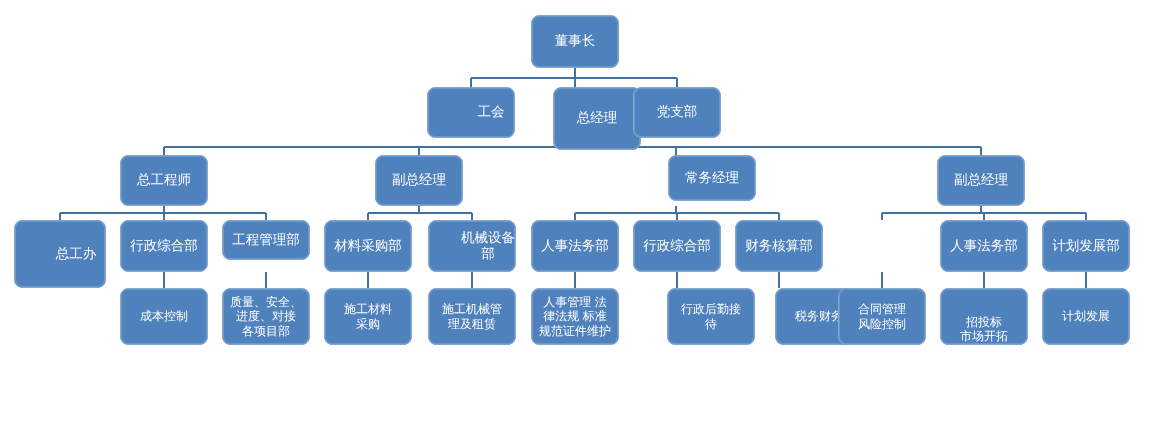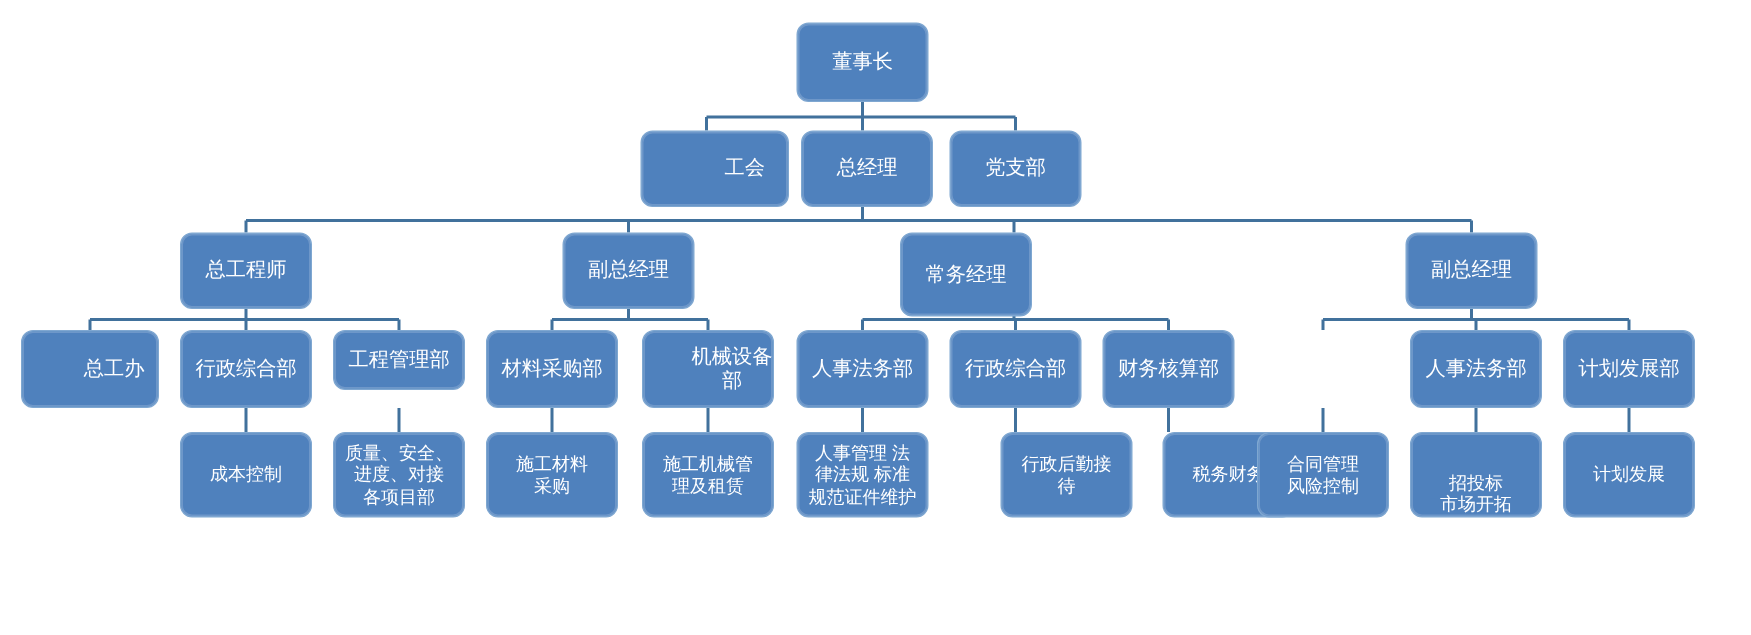--- a/index.html
+++ b/index.html
@@ -43,42 +43,42 @@
 </head>
 <body>
 
 <div id="canvas">
     <svg id="connectors" width="1167" height="423">
       <path d="M575 68V78M471 78H677M471 78V87M575 78V87M677 78V87M575 138V147M164 147H981M164 147V155M419 147V155M676 147V155M981 147V155M164 206V213M60 213H266M60 213V220M164 213V220M266 213V220M419 206V213M368 213H472M368 213V220M472 213V220M676 206V213M575 213H779M575 213V220M677 213V220M779 213V220M981 206V213M882 213H1086M882 213V220M984 213V220M1086 213V220M164 272V288M266 272V288M368 272V288M472 272V288M575 272V288M677 272V288M779 272V288M882 272V288M984 272V288M1086 272V288" fill="none" stroke="#41719C" stroke-width="2"></path>
     </svg>
     <div class="node lvl0" style="left: 531px; top: 15px; width: 88px; height: 53px;">
       <span>董事长</span>
     </div>
-    <div class="node lvl1" style="left: 427px; top: 87px; width: 99px; height: 51px; padding-left: 40px;">
+    <div class="node lvl1" style="left: 427px; top: 87px; width: 88px; height: 51px; padding-left: 40px;">
       <span>工会</span>
     </div>
-    <div class="node lvl1" style="left: 534px; top: 87px; width: 88px; height: 51px; text-align: right;">
+    <div class="node lvl1" style="left: 553px; top: 87px; width: 88px; height: 63px; text-align: right;">
       <span>总经理</span>
     </div>
     <div class="node lvl1" style="left: 633px; top: 87px; width: 88px; height: 51px;">
       <span>党支部</span>
     </div>
     <div class="node lvl2" style="left: 120px; top: 155px; width: 88px; height: 51px;">
       <span>总工程师</span>
     </div>
     <div class="node lvl2" style="left: 375px; top: 155px; width: 88px; height: 51px;">
       <span>副总经理</span>
     </div>
-    <div class="node lvl2" style="left: 600px; top: 155px; width: 88px; height: 56px; text-align: center;">
+    <div class="node lvl2" style="left: 668px; top: 155px; width: 88px; height: 46px; text-align: center;">
       <span>常务经理</span>
     </div>
     <div class="node lvl2" style="left: 937px; top: 155px; width: 88px; height: 51px;">
       <span>副总经理</span>
     </div>
-    <div class="node lvl3" style="left: 14px; top: 220px; width: 92px; height: 52px; padding-left: 32px;">
+    <div class="node lvl3" style="left: 14px; top: 220px; width: 92px; height: 68px; padding-left: 32px;">
       <span>总工办</span>
     </div>
     <div class="node lvl3" style="left: 120px; top: 220px; width: 88px; height: 52px;">
       <span>行政综合部</span>
     </div>
     <div class="node lvl3" style="left: 222px; top: 220px; width: 88px; height: 40px;">
       <span>工程管理部</span>
     </div>
     <div class="node lvl3" style="left: 324px; top: 220px; width: 88px; height: 52px;">
       <span>材料采购部</span>

